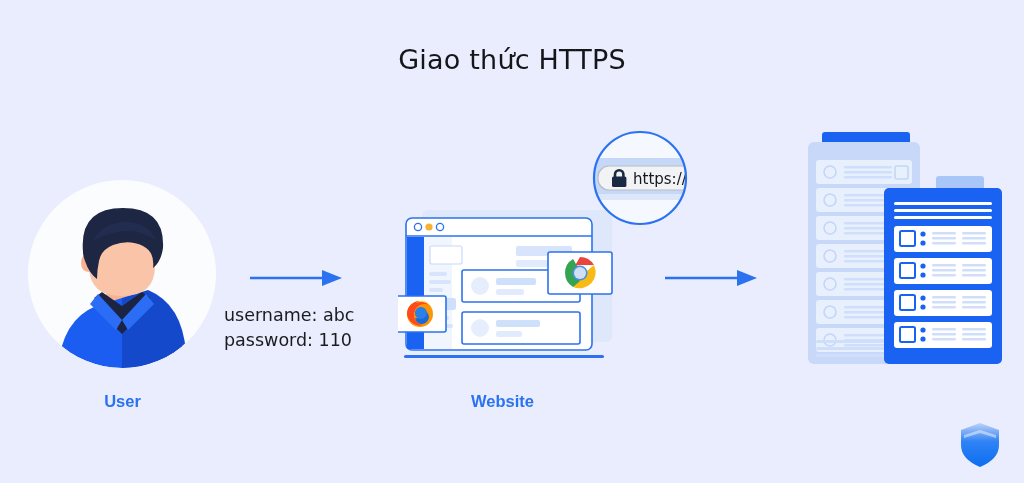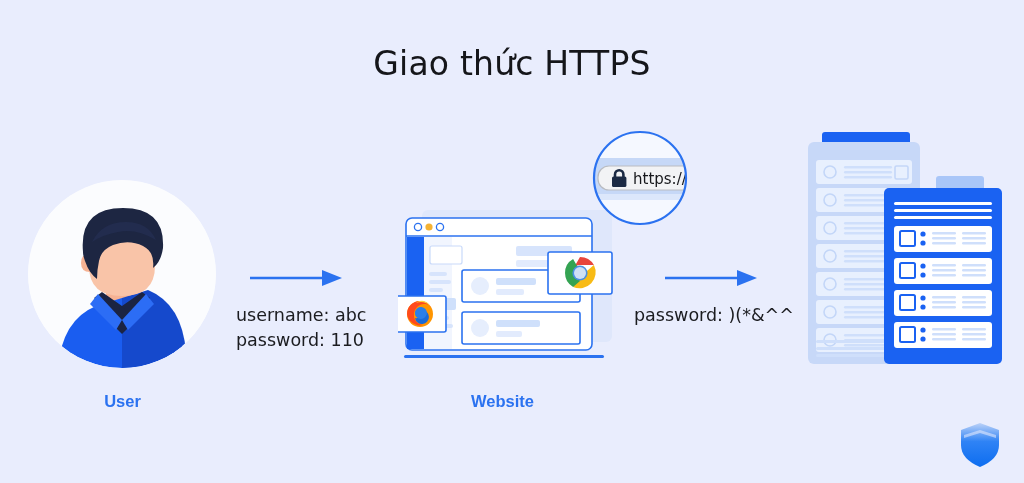--- a/index.html
+++ b/index.html
@@ -16,21 +16,21 @@
   .stage {
     position: absolute; inset: 0;
     background: #e9edfd;
   }
 
   
   .title {
     position: absolute;
     top: 44px; left: 0; width: 1024px;
     text-align: center;
-    font-size: 33px;
+    font-size: 27px;
     font-weight: 400;
     color: #15161a;
     letter-spacing: 0.2px;
     font-family: "DejaVu Sans", "Liberation Sans", sans-serif;
   }
 
   
   .caption {
     position: absolute;
     text-align: center;
@@ -61,21 +61,21 @@
 
   
   .creds {
     position: absolute;
     font-size: 17.5px;
     color: #1b1c20;
     line-height: 25px;
     white-space: nowrap;
     font-family: "DejaVu Sans", "Liberation Sans", sans-serif;
   }
-  #creds-plain { left: 236px; top: 303px; }
+  #creds-plain { left: 224px; top: 303px; }
   #creds-enc   { left: 634px; top: 303px; }
 
   
   .browser-scene {
     position: absolute;
     left: 398px; top: 210px;
     width: 230px; height: 160px;
   }
 
   
@@ -243,21 +243,20 @@
   </div>
 
   <div class="arrow" id="arrow-2">
     <svg width="92" height="20" viewBox="0 0 92 20" xmlns="http://www.w3.org/2000/svg">
       <line x1="0" y1="10" x2="74" y2="10" stroke="#2b72f0" stroke-width="2.6"></line>
       <path d="M72 2 L92 10 L72 18 Z" fill="#2b72f0"></path>
     </svg>
   </div>
 
   <div class="creds" id="creds-enc">
-    <div>password: )(*&amp;^^</div>
   </div>
 
   <div class="server-scene">
     <svg width="205" height="235" viewBox="0 0 205 235" xmlns="http://www.w3.org/2000/svg">
 
       <rect x="22" y="0" width="88" height="14" rx="3" fill="#1a62f2"></rect>
 
       <rect x="8" y="10" width="112" height="222" rx="6" fill="#c7d8f8"></rect>
 
       <g fill="#e8f0fe">

